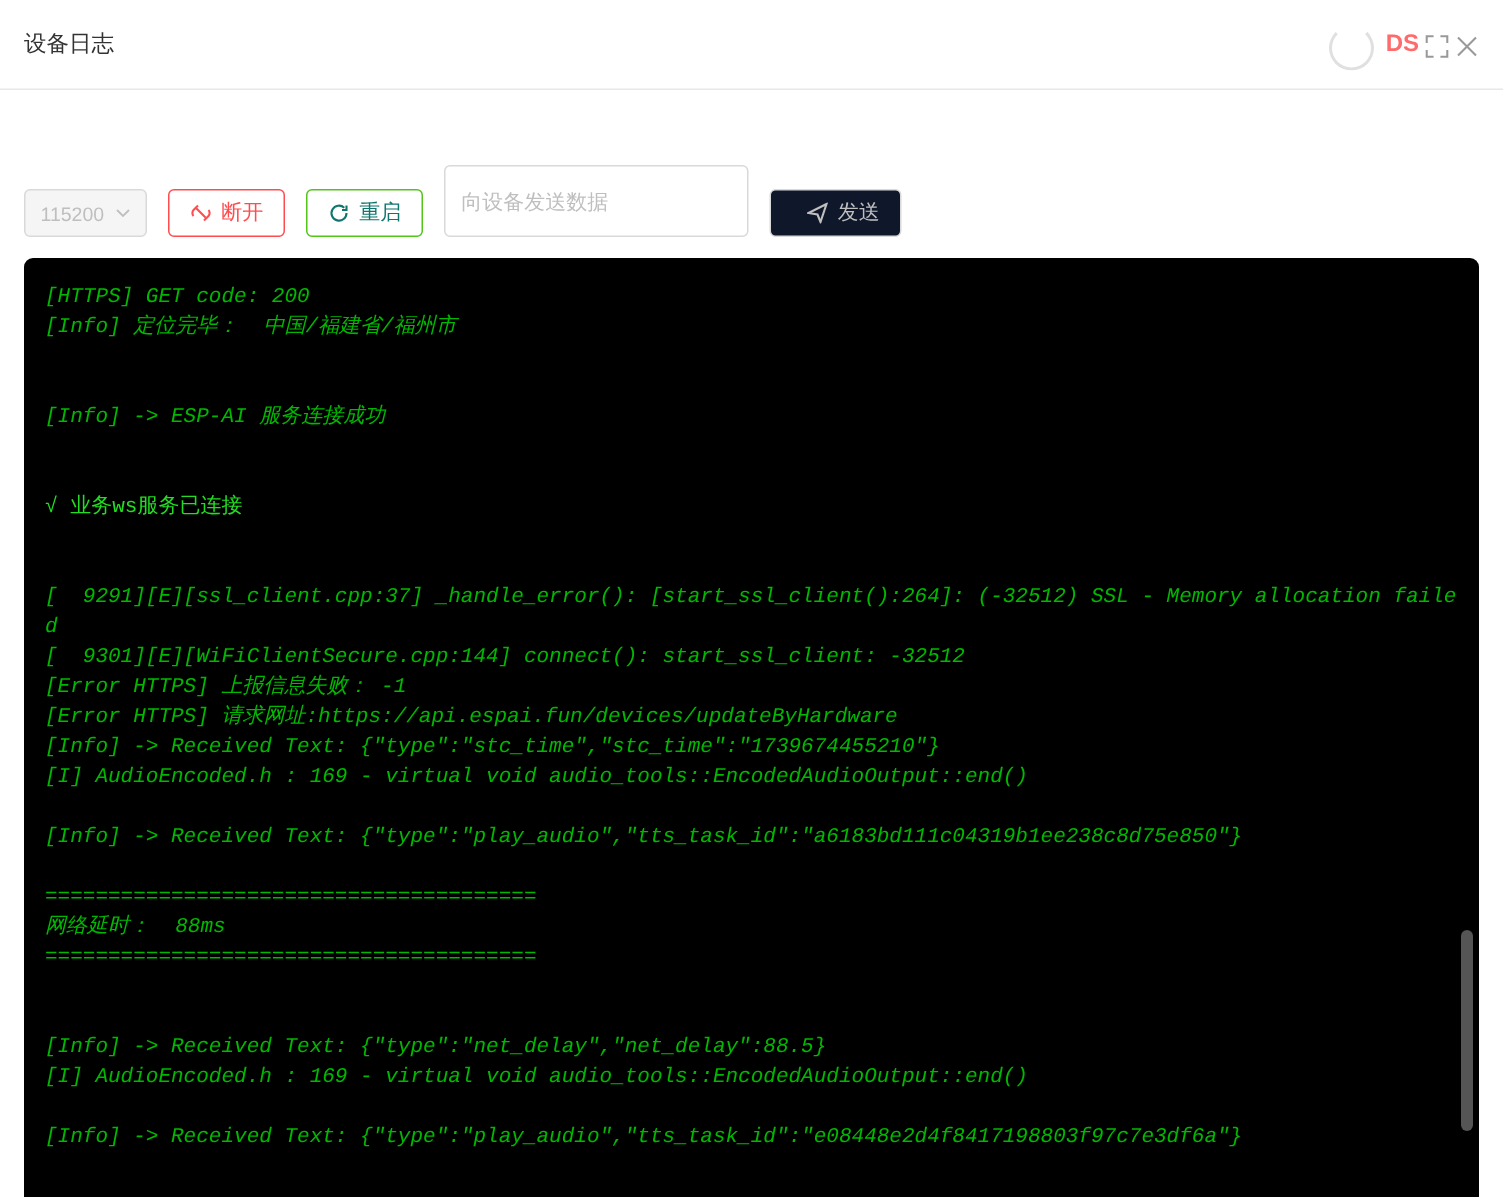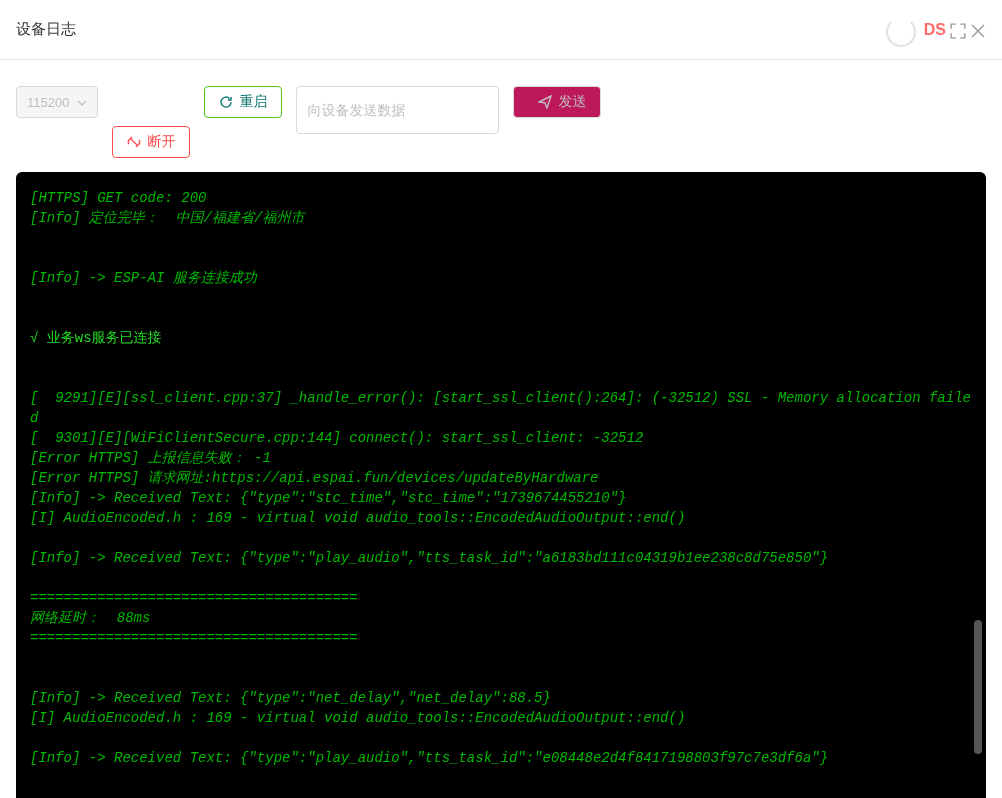--- a/index.html
+++ b/index.html
@@ -58,21 +58,21 @@
       display: flex;
       align-items: center;
       justify-content: center;
     }
     .close-icon svg {
       width: 14px;
       height: 14px;
     }
     .toolbar {
       display: flex;
-      align-items: flex-start;
+      align-items: flex-end;
       gap: 14px;
       padding: 26px 16px 14px 16px;
     }
     .select-baud {
       display: flex;
       align-items: center;
       padding: 0 10px;
       height: 32px;
       border: 1px solid #d9d9d9;
       border-radius: 4px;
@@ -103,21 +103,21 @@
       margin-top: 40px;
     }
     .btn-success {
       border-color: #52c41a;
       color: #0f766e;
     }
     .btn-disabled {
       border-color: #d9d9d9;
       color: #bfbfbf;
       cursor: not-allowed;
-      background: #be185d;
+      background: #0f172a;
       padding-left: 24px;
     }
     .btn-icon {
       width: 14px;
       height: 14px;
       display: inline-flex;
     }
     .input-send {
       flex: 0 0 148px;
       height: 48px;

